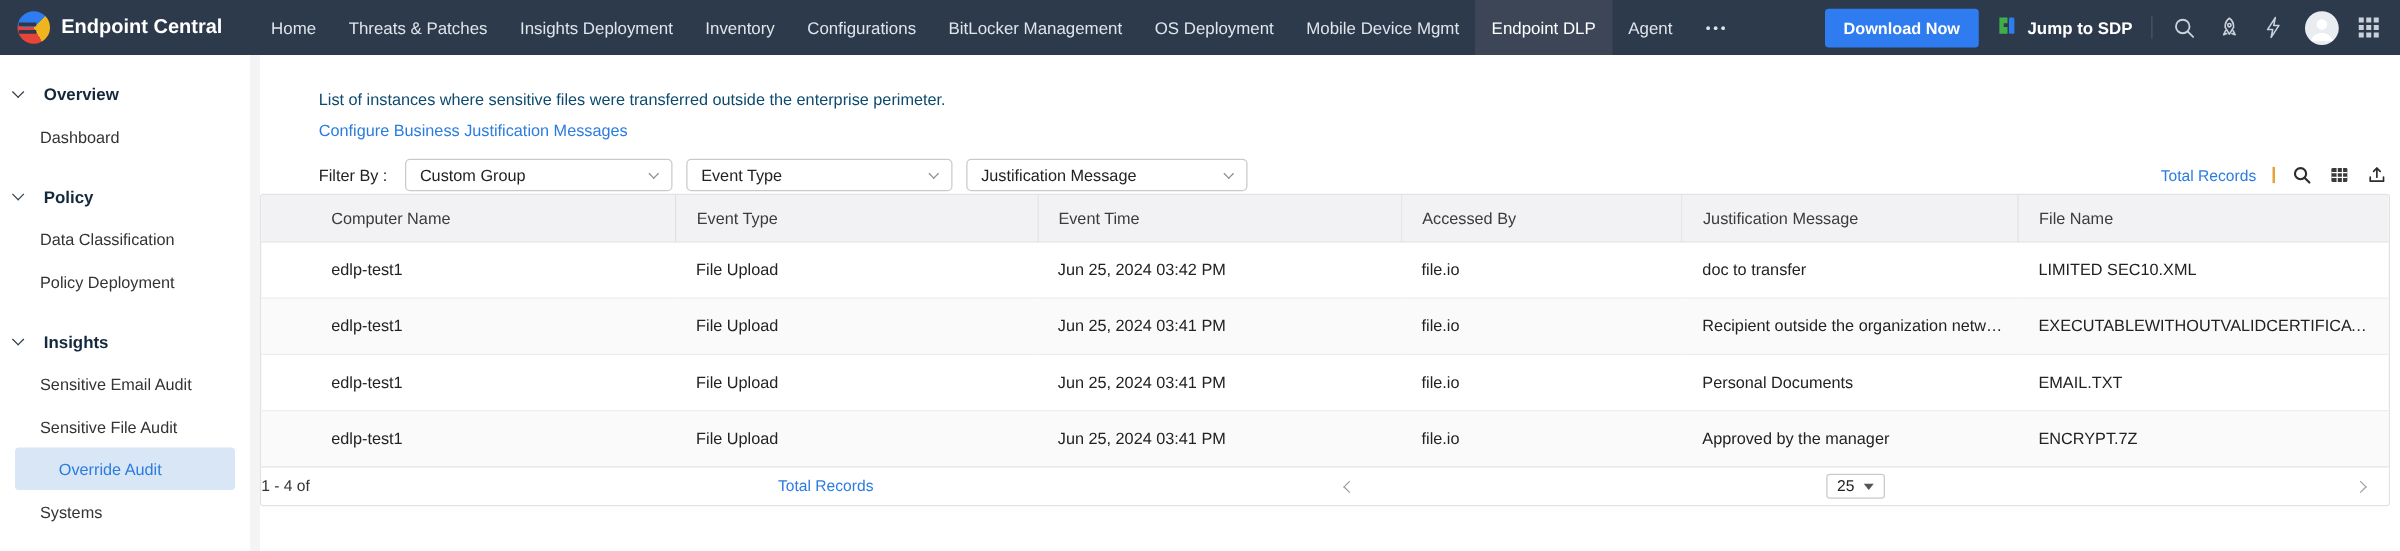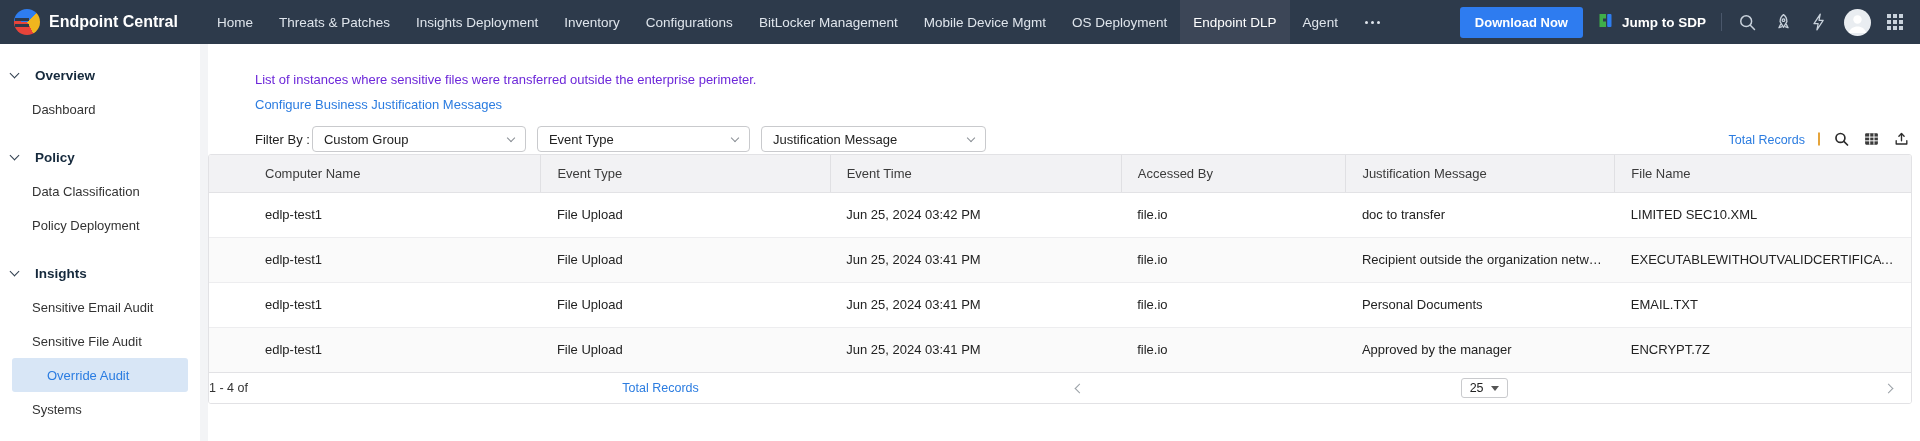--- a/index.html
+++ b/index.html
@@ -42,24 +42,24 @@
 
   .cdown { display:inline-block; width:7px; height:7px;
     border-right:1.5px solid currentColor; border-bottom:1.5px solid currentColor; transform:rotate(45deg); }
   .cleft { display:inline-block; width:7px; height:7px;
     border-right:1.5px solid currentColor; border-bottom:1.5px solid currentColor; transform:rotate(135deg); }
   .cright { display:inline-block; width:7px; height:7px;
     border-right:1.5px solid currentColor; border-bottom:1.5px solid currentColor; transform:rotate(-45deg); }
 
   
   .main { position:absolute; left:208px; top:44px; right:8px; bottom:0; background:#fff; }
-  .desc { margin:28px 0 0 47px; font-size:13px; color:#6d28d9; }
+  .desc { margin:28px 0 0 47px; font-size:13px; color:#0c4a6e; }
   .config-link { display:inline-block; margin:10px 0 0 47px; font-size:13px; color:#2b7ce0; cursor:pointer; text-decoration:none; }
   .filter-row { position:relative; margin-top:13px; padding-left:47px; display:flex; align-items:center; height:26px; }
-  .filter-label { font-size:13px; color:#222; margin-right:2px; white-space:nowrap; }
+  .filter-label { font-size:13px; color:#222; margin-right:14px; white-space:nowrap; }
   .dropdown { height:26px; border:1px solid #c9cacd; border-radius:4px; background:#fff; margin-right:11px;
     display:flex; align-items:center; justify-content:space-between; padding:0 11px; font-size:13px; color:#222; cursor:pointer; }
   .dropdown .cdown { color:#8a8f95; width:6px; height:6px; margin-top:-2px; }
   .dd-1 { width:214px; } .dd-2 { width:213px; } .dd-3 { width:225px; }
   .records-tools { position:absolute; right:2px; top:50%; transform:translateY(-50%); display:flex; align-items:center; gap:13px; }
   .total-link { font-size:12.5px; color:#2b7ce0; cursor:pointer; }
   .records-sep { width:2px; height:13px; background:#e5a43b; }
   .tool-icon { display:flex; align-items:center; cursor:pointer; }
 
   
@@ -96,22 +96,22 @@
       </span>
     <span class="brand-name">Endpoint Central</span>
   </div>
   <div class="nav-items">
     <div class="nav-item">Home</div>
     <div class="nav-item">Threats &amp; Patches</div>
     <div class="nav-item">Insights Deployment</div>
     <div class="nav-item">Inventory</div>
     <div class="nav-item">Configurations</div>
     <div class="nav-item">BitLocker Management</div>
+    <div class="nav-item">OS Deployment</div>
     <div class="nav-item">Mobile Device Mgmt</div>
-    <div class="nav-item">OS Deployment</div>
     <div class="nav-item active">Endpoint DLP</div>
     <div class="nav-item">Agent</div>
     <div class="nav-more">
         <b></b>
         <b></b>
         <b></b>
       </div>
   </div>
   <div class="nav-right">
     <button class="download-btn">Download Now</button>

